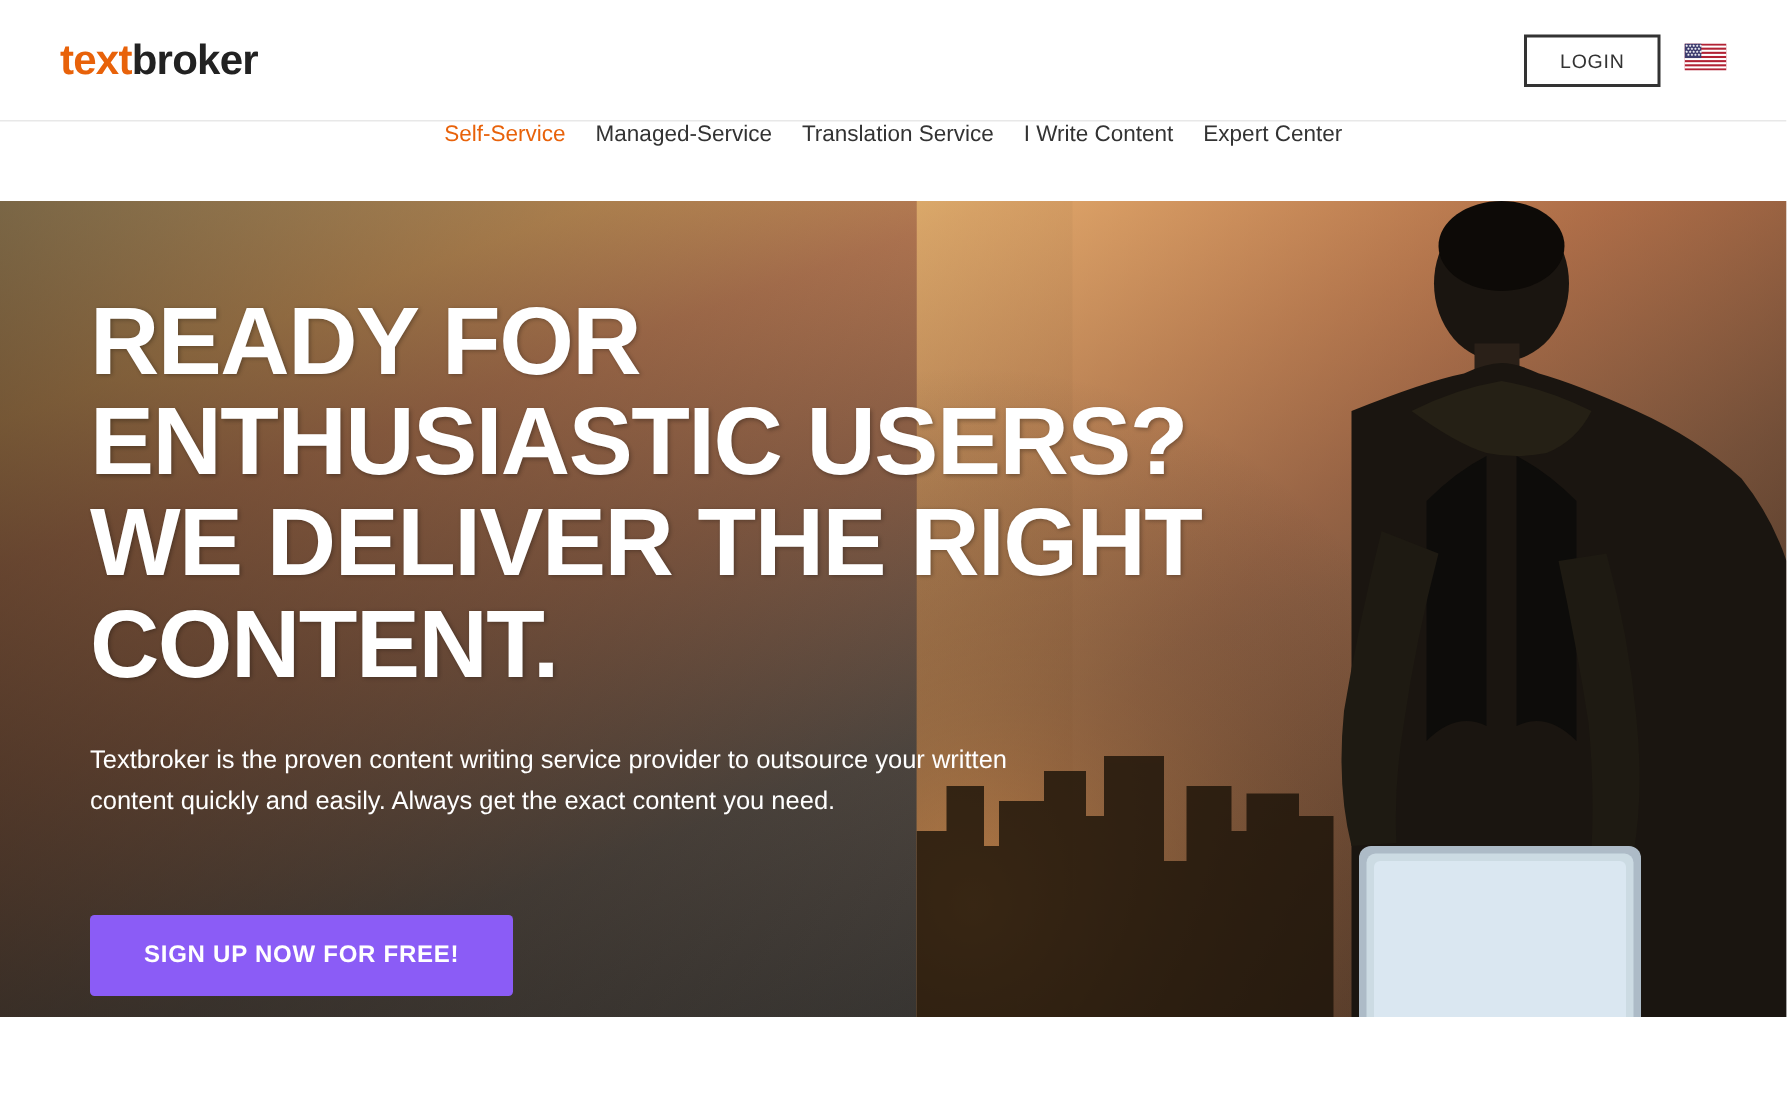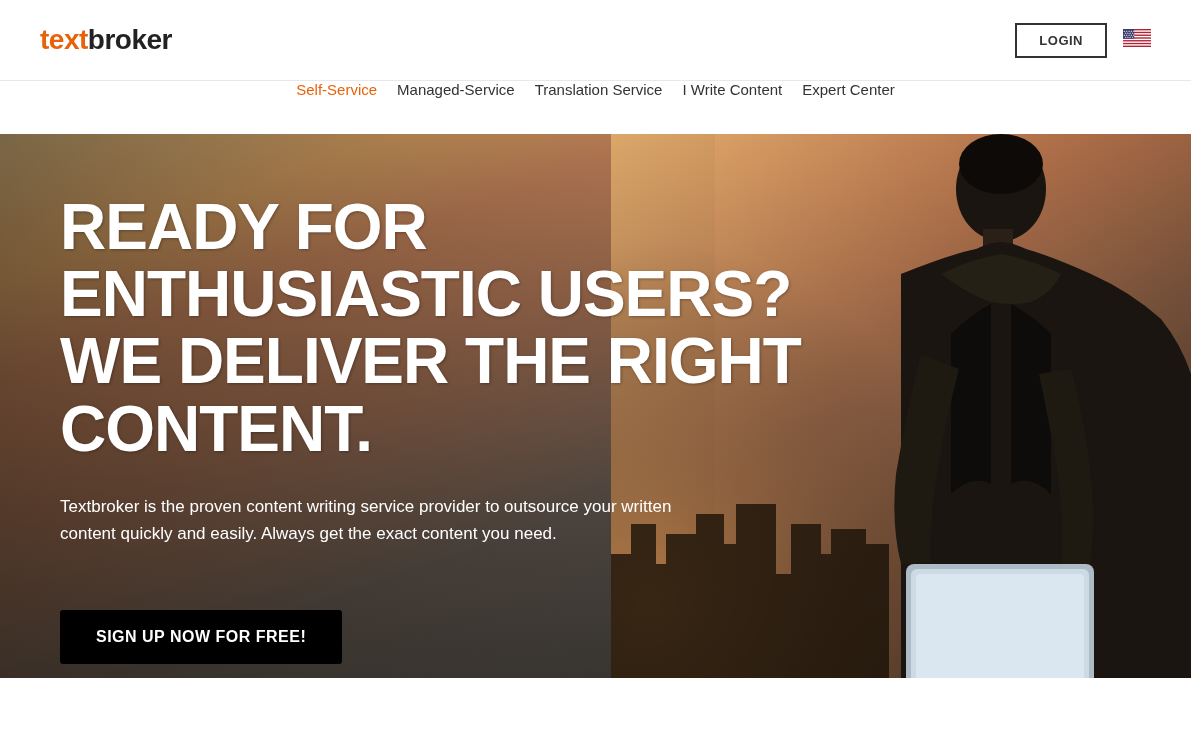--- a/index.html
+++ b/index.html
@@ -50,21 +50,21 @@
       display: flex;
       align-items: center;
       gap: 16px;
     }
 
     .login-btn {
       border: 2px solid #333;
       background: transparent;
       padding: 8px 22px;
       font-size: 13px;
-      font-weight: bold;
+      font-weight: normal;
       letter-spacing: 0.5px;
       cursor: pointer;
       color: #333;
     }
 
     .flag-icon {
       width: 28px;
       height: 18px;
       display: inline-block;
     }
@@ -162,21 +162,21 @@
       font-size: 17px;
       color: #ffffff;
       max-width: 640px;
       line-height: 1.6;
       margin-bottom: 63px;
       font-weight: 400;
     }
 
     .signup-btn {
       display: inline-block;
-      background: #000000;
+      background: #8b5cf6;
       color: #ffffff;
       font-size: 16px;
       font-weight: 900;
       text-transform: uppercase;
       letter-spacing: 0.5px;
       padding: 18px 36px;
       border: none;
       cursor: pointer;
       border-radius: 3px;
       width: fit-content;

